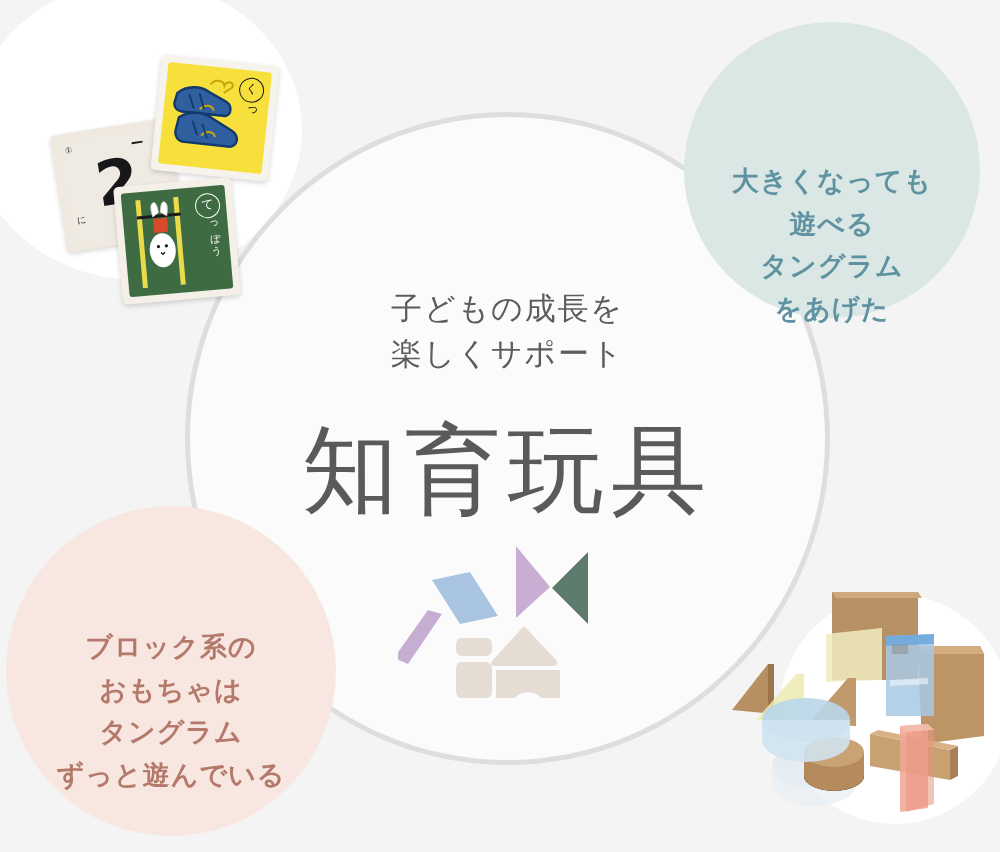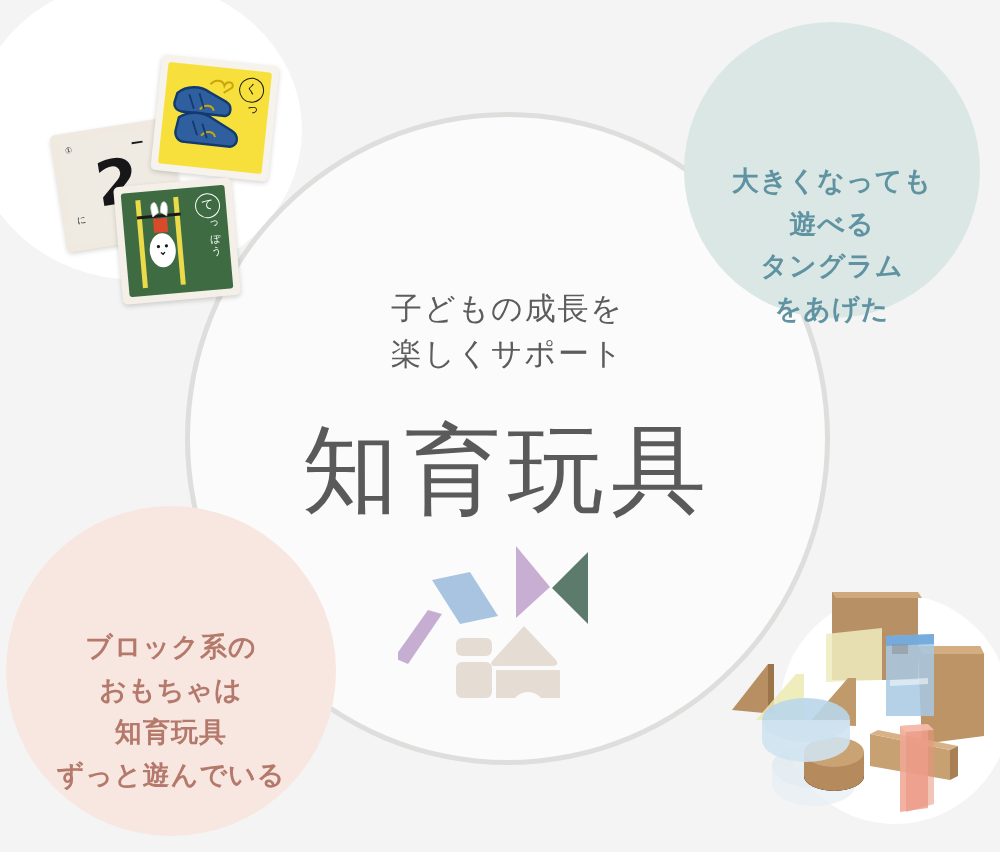--- a/index.html
+++ b/index.html
@@ -116,21 +116,21 @@
   <div class="circle-teal">
     <div class="circle-text">大きくなっても
 遊べる
 タングラム
 をあげた</div>
   </div>
 
   <div class="circle-pink">
     <div class="circle-text">ブロック系の
 おもちゃは
-知育玩具
+タングラム
 ずっと遊んでいる</div>
   </div>
 
   <div class="headline">
     <div class="sub">子どもの成長を
 楽しくサポート</div>
     <div class="main">知育玩具</div>
   </div>
 
   <div class="tangram">

